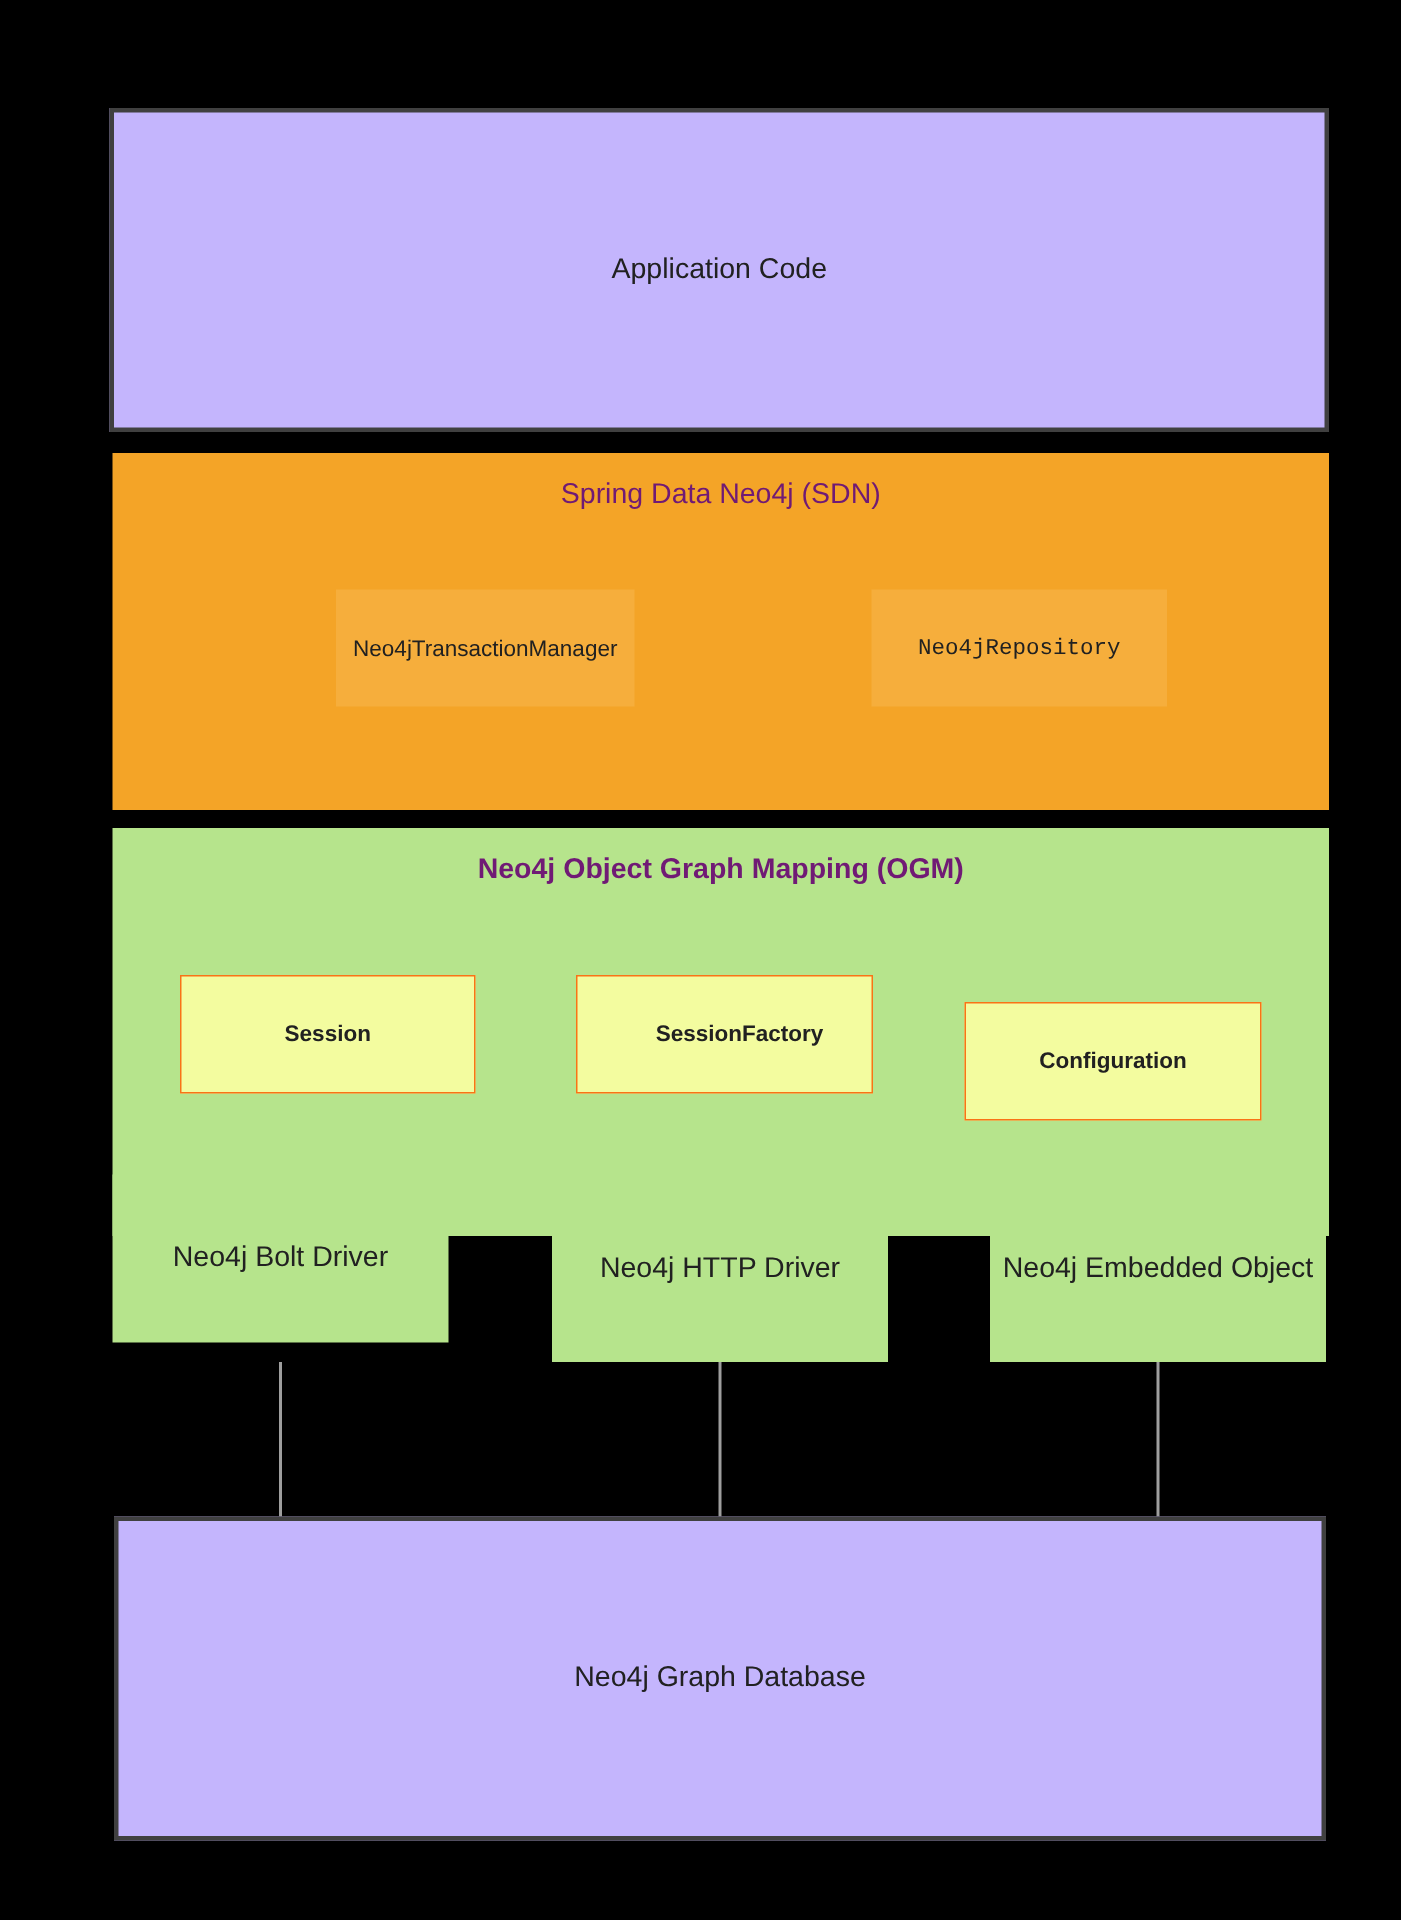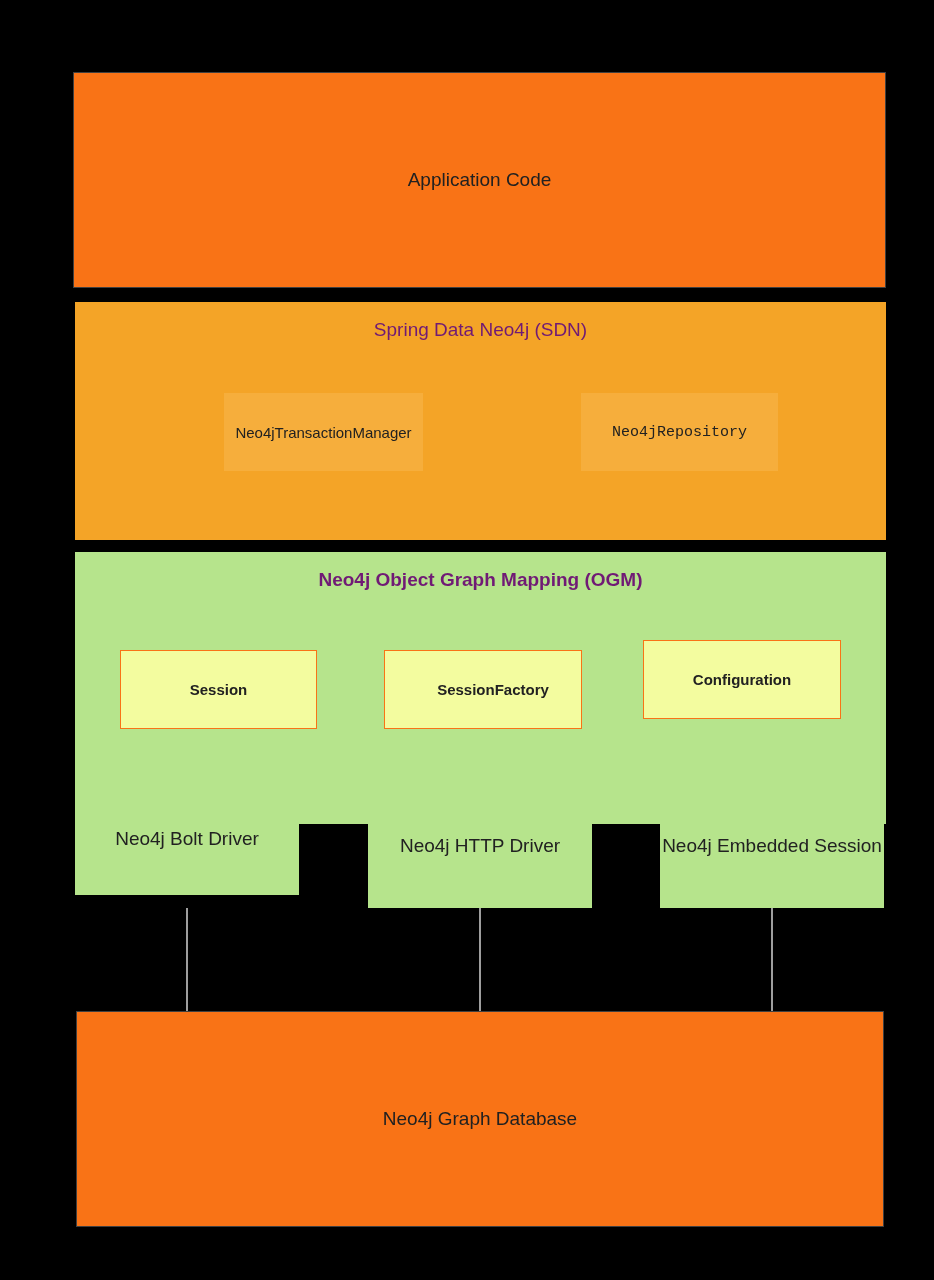--- a/index.html
+++ b/index.html
@@ -20,22 +20,22 @@
     box-sizing: border-box;
     color: #212121;
   }
   .center-flex {
     display: flex;
     align-items: center;
     justify-content: center;
     text-align: center;
   }
   .gray-box {
-    background: #f97316;
-    border: 1px solid #404040;
+    background: #c4b5fd;
+    border: 3px solid #404040;
     font-size: 19px;
   }
   .orange-box {
     background: #f4a427;
   }
   .green-box {
     background: #b6e48c;
   }
   .layer-title {
     position: absolute;
@@ -85,33 +85,33 @@
   </div>
 
   <div class="box green-box" style="left:75px; top:552px; width:811px; height:272px;font-weight:bold;">
     <div class="layer-title">Neo4j Object Graph Mapping (OGM)</div>
     <div class="box inner-yellow center-flex" style="left:45px; top:98px; width:197px; height:79px;">
       <span>Session</span>
     </div>
     <div class="box inner-yellow center-flex" style="left:309px; top:98px; width:198px; height:79px;padding-left:20px;">
       <span>SessionFactory</span>
     </div>
-    <div class="box inner-yellow center-flex" style="left:568px; top:88px; width:198px; height:79px;">
+    <div class="box inner-yellow center-flex" style="left:568px; top:116px; width:198px; height:79px;">
       <span>Configuration</span>
     </div>
   </div>
 
   <div class="box driver-box center-flex" style="left:75px; top:783px; width:224px; height:112px;">
     <span>Neo4j Bolt Driver</span>
   </div>
   <div class="box driver-box center-flex" style="left:368px; top:783px; width:224px; height:125px;">
     <span>Neo4j HTTP Driver</span>
   </div>
   <div class="box driver-box center-flex" style="left:660px; top:783px; width:224px; height:125px;">
-    <span>Neo4j Embedded Session</span>
+    <span>Neo4j Embedded Object</span>
   </div>
 
   <div class="connector" style="left:186px; top:908px; height:103px;"></div>
   <div class="connector" style="left:479px; top:908px; height:103px;"></div>
   <div class="connector" style="left:771px; top:908px; height:103px;"></div>
 
   <div class="box gray-box center-flex" style="left:76px; top:1011px; width:808px; height:216px;">
     <span>Neo4j Graph Database</span>
   </div>
 

